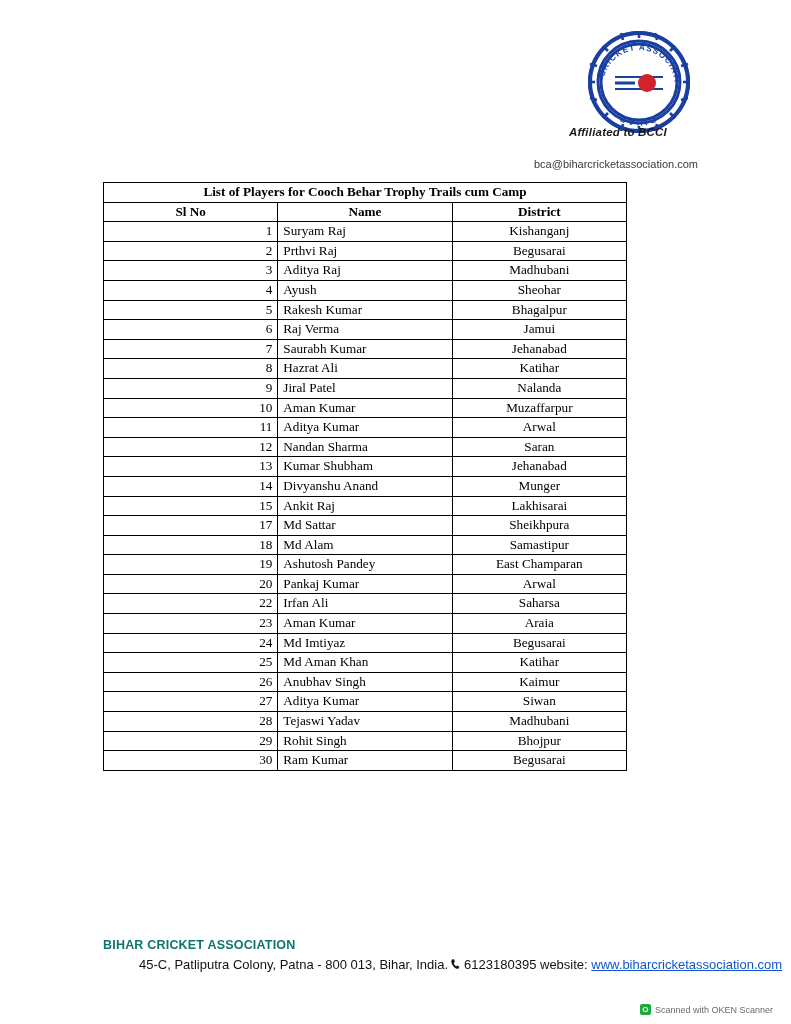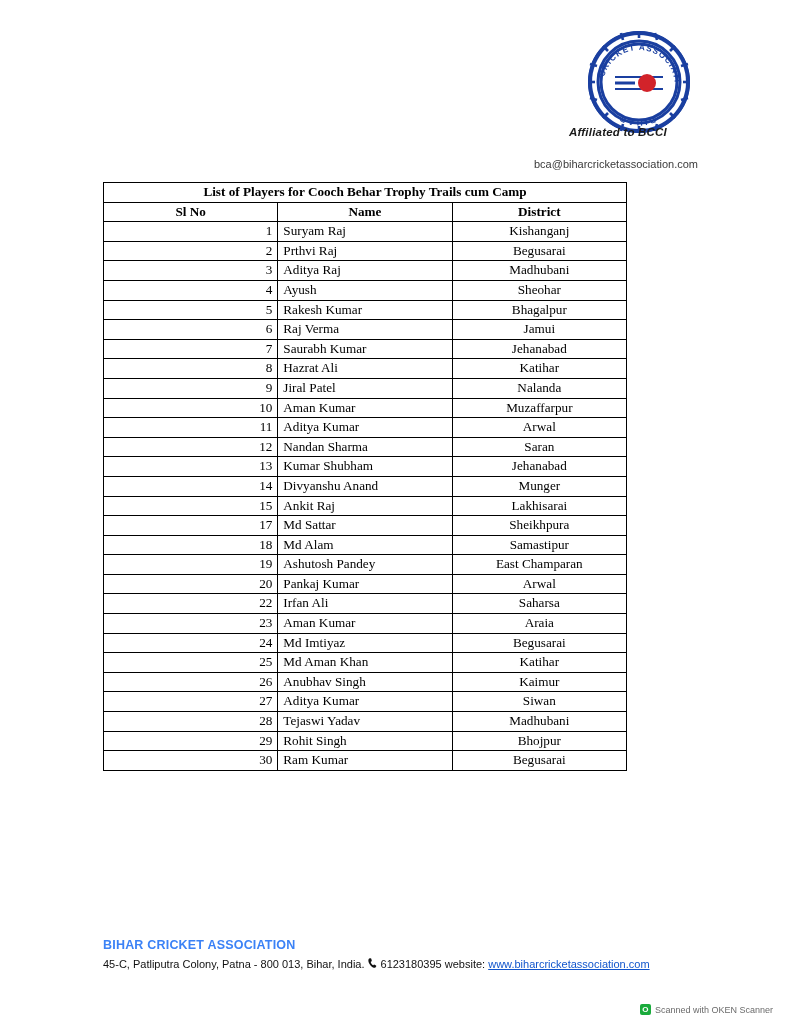--- a/index.html
+++ b/index.html
@@ -100,28 +100,29 @@
   .footer {
     position: absolute;
     left: 103px;
     top: 938px;
     width: 620px;
     font-family: "Liberation Sans", sans-serif;
   }
   .footer-org {
     font-size: 12.5px;
     font-weight: bold;
-    color: #3b82f6;
+    color: #0f766e;
     letter-spacing: 0.2px;
   }
   .footer-addr {
     margin-top: 5px;
-    font-size: 11px;
+    font-size: 13px;
     color: #111;
     white-space: nowrap;
+    margin-left: 36px;
   }
   .phone-icon {
     display: inline-block;
     vertical-align: -2px;
     margin: 0 1px 0 2px;
   }
   .footer-link {
     color: #1155cc;
     text-decoration: underline;
   }

